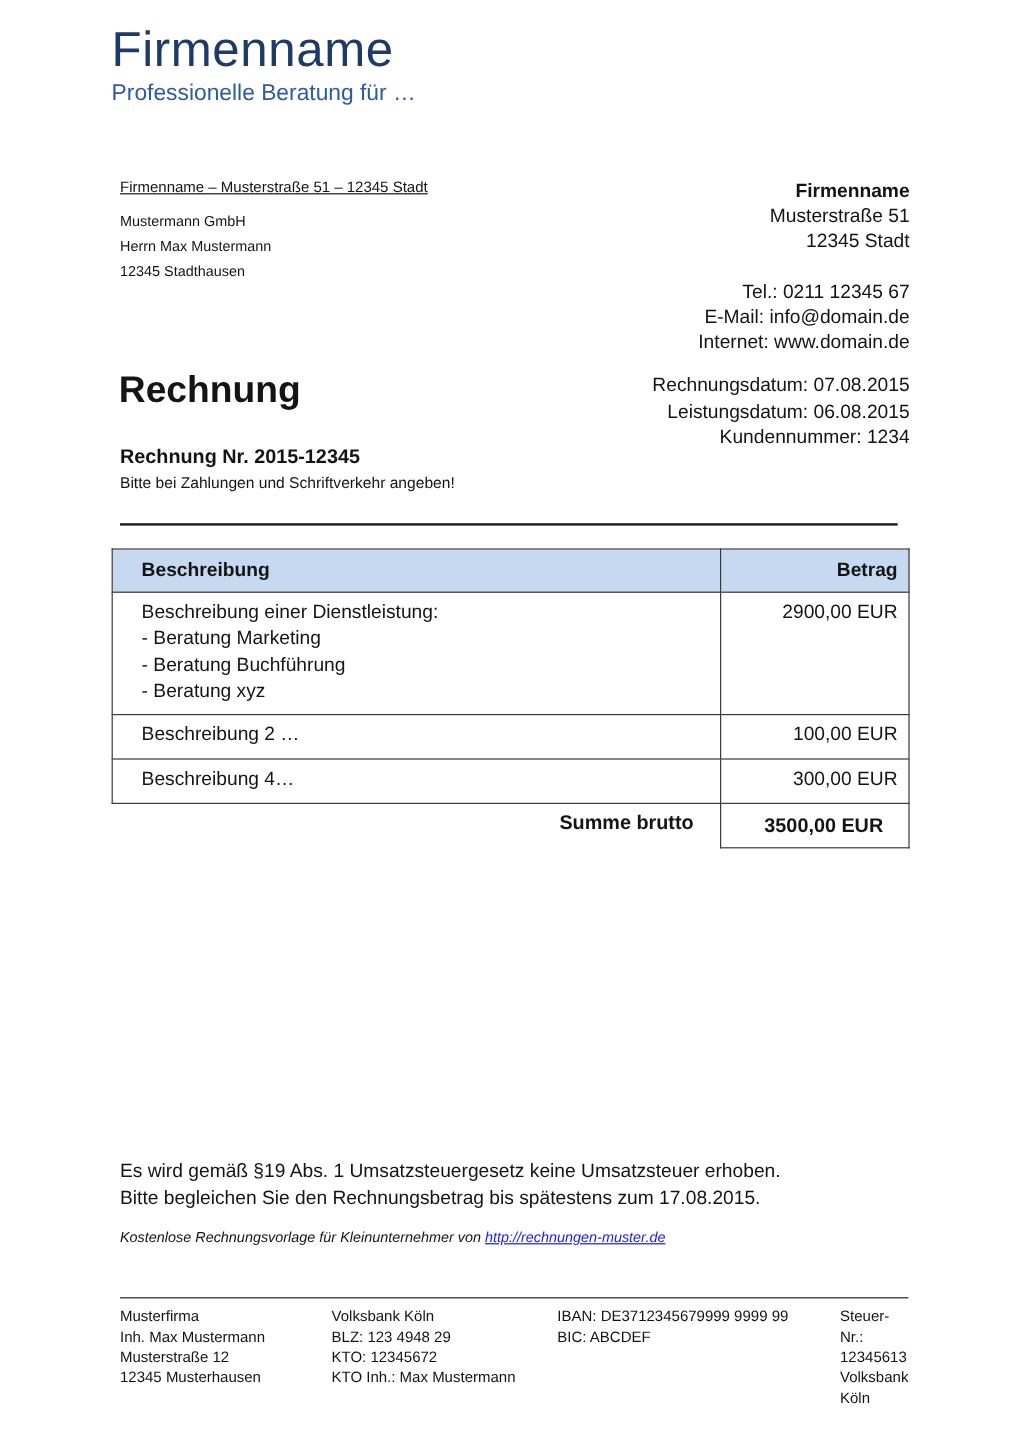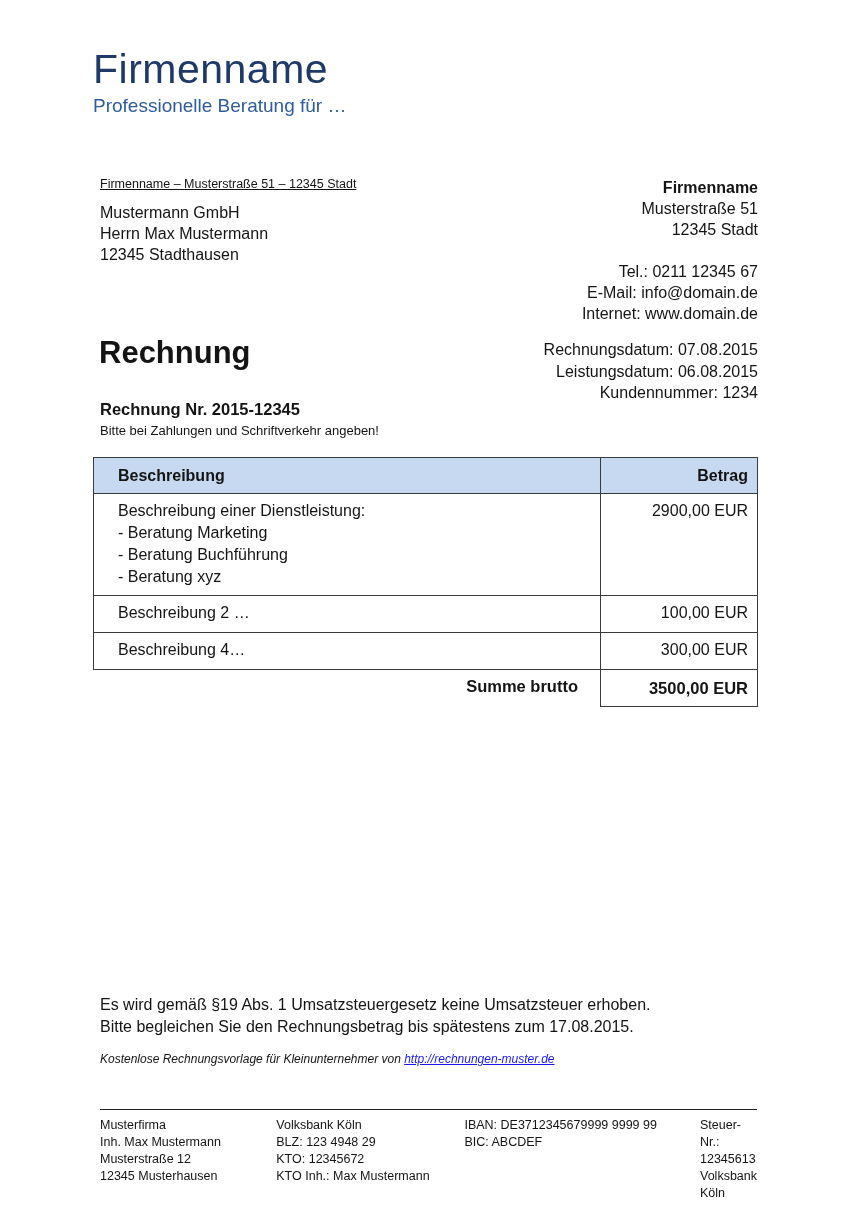--- a/index.html
+++ b/index.html
@@ -10,33 +10,33 @@
     --border:#3a3a3a;
     --ink:#141414;
   }
   *{box-sizing:border-box;margin:0;padding:0;}
   html,body{background:#ffffff;}
   body{
     width:855px;height:1208px;position:relative;overflow:hidden;
     font-family:"Liberation Sans","DejaVu Sans",sans-serif;
     color:var(--ink);
   }
-  .abs{position:absolute;margin-top:28px;}
+  .abs{position:absolute;}
   .bold{font-weight:bold;}
 
   
   .brand{left:93px;top:18px;}
   .brand-name{font-size:41px;line-height:46px;color:var(--navy);letter-spacing:0.5px;}
   .brand-tagline{font-size:19px;line-height:24px;color:var(--blue);margin-top:2px;}
 
   
   .sender-line{left:100px;top:149px;font-size:12.5px;text-decoration:underline;}
 
   
-  .recipient{left:100px;top:174px;font-size:16px;line-height:21px;}
+  .recipient{left:100px;top:174px;font-size:12px;line-height:21px;}
 
   
   .company{right:97px;top:149px;text-align:right;font-size:16px;line-height:21px;}
   .company .spacer{height:21px;}
 
   
   .title{left:99px;top:307px;font-size:31px;line-height:36px;font-weight:bold;}
   .meta{right:97px;top:311px;text-align:right;font-size:16px;line-height:21.5px;}
 
   
@@ -62,21 +62,21 @@
   th.h-desc{text-align:left;padding-left:9px;}
   th.h-amt{text-align:right;padding-right:9px;}
   td.desc{padding:6px 9px 7px 9px;line-height:22px;}
   td.amount{text-align:right;padding:6px 9px;line-height:22px;}
   tr.single td{height:37px;}
   tr.total-row td{height:37px;}
   tr.total-row td.total-label{
     border:none;background:transparent;text-align:right;
     font-weight:bold;padding:7px 22px 0 0;font-size:16.5px;
   }
-  tr.total-row td.total-amount{font-weight:bold;font-size:16.5px;padding-top:7px;}
+  tr.total-row td.total-amount{font-weight:bold;font-size:16.5px;padding-top:7px;text-align:center;}
 
   
   .notes{left:100px;top:966px;font-size:16px;line-height:21.5px;}
   .template-note{left:100px;top:1021px;font-size:12px;line-height:21px;font-style:italic;}
   .template-note a{color:var(--link);text-decoration:underline;cursor:pointer;}
 
   
   .footer{left:100px;top:1089px;width:657px;display:flex;font-size:12.5px;line-height:17px;gap:28px;}
   .footer .fcol1{width:150px;}
   .footer .fcol2{width:162px;}

